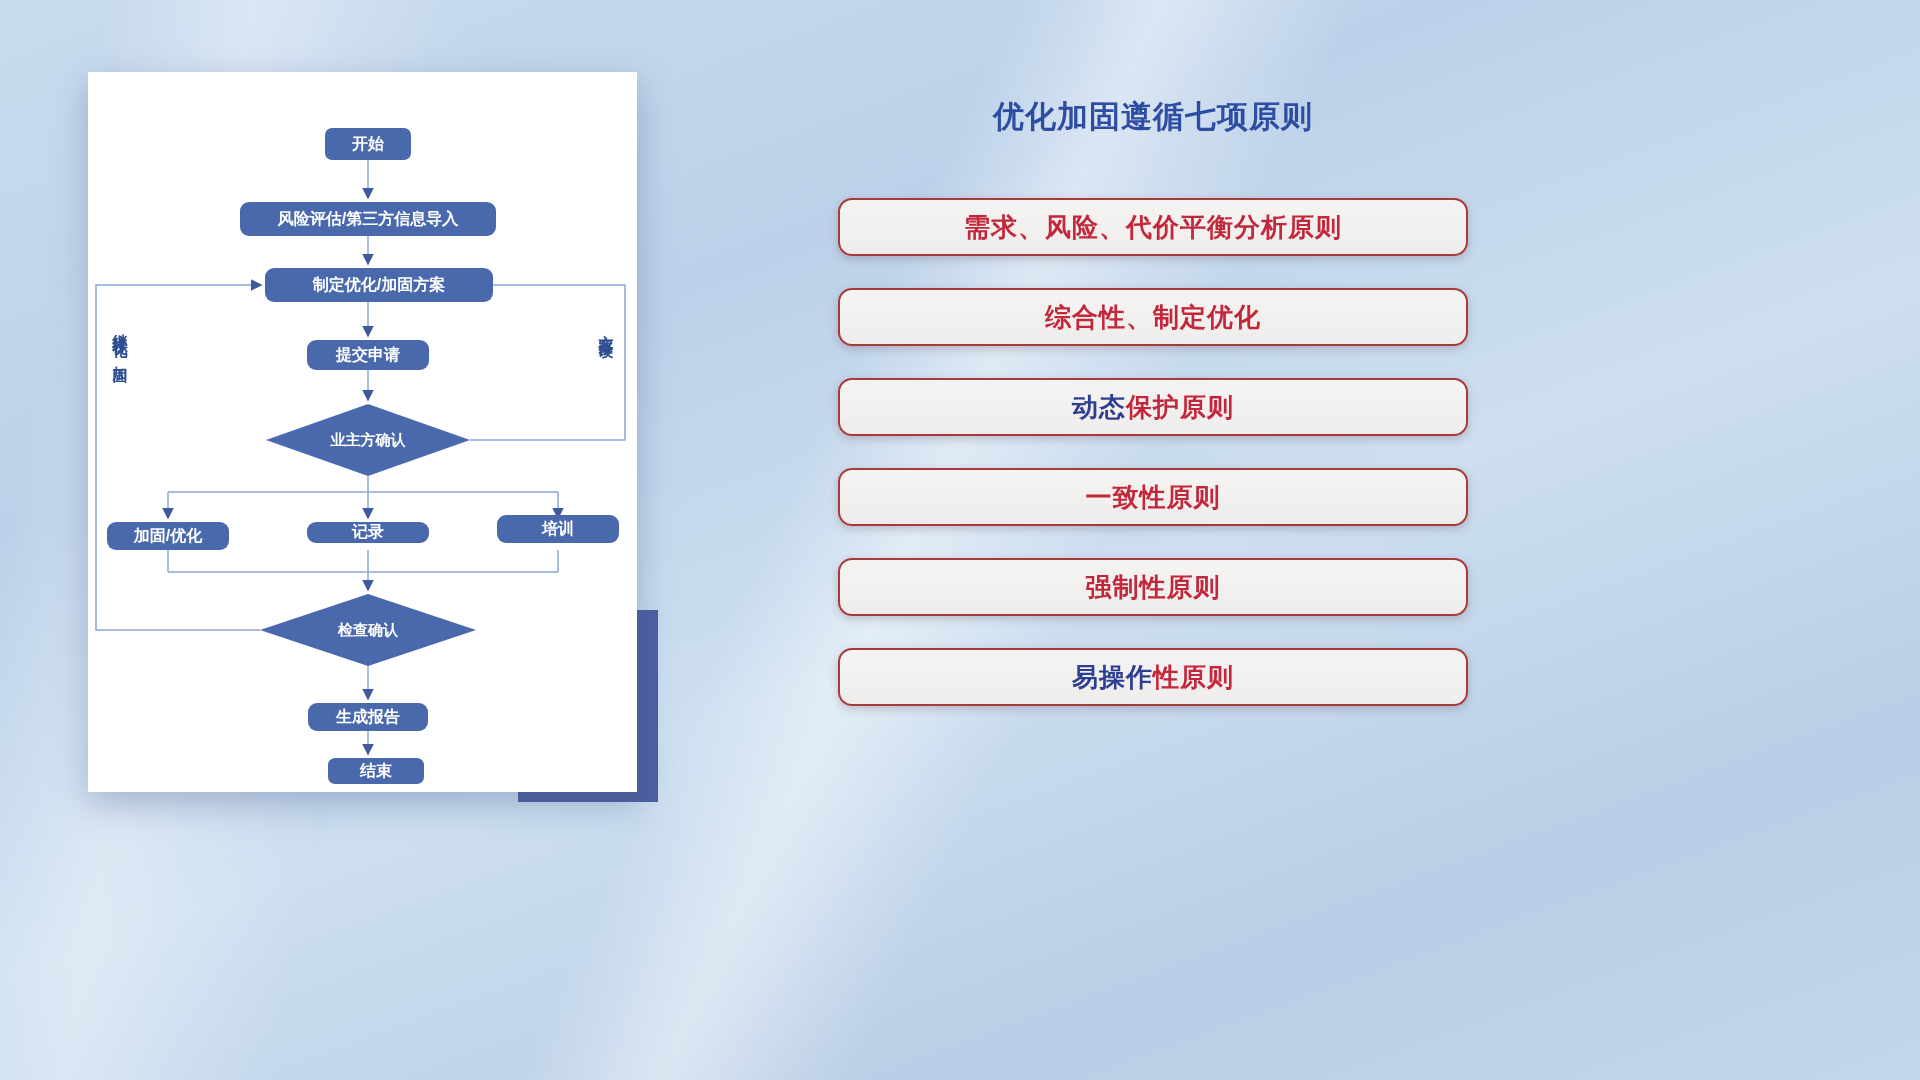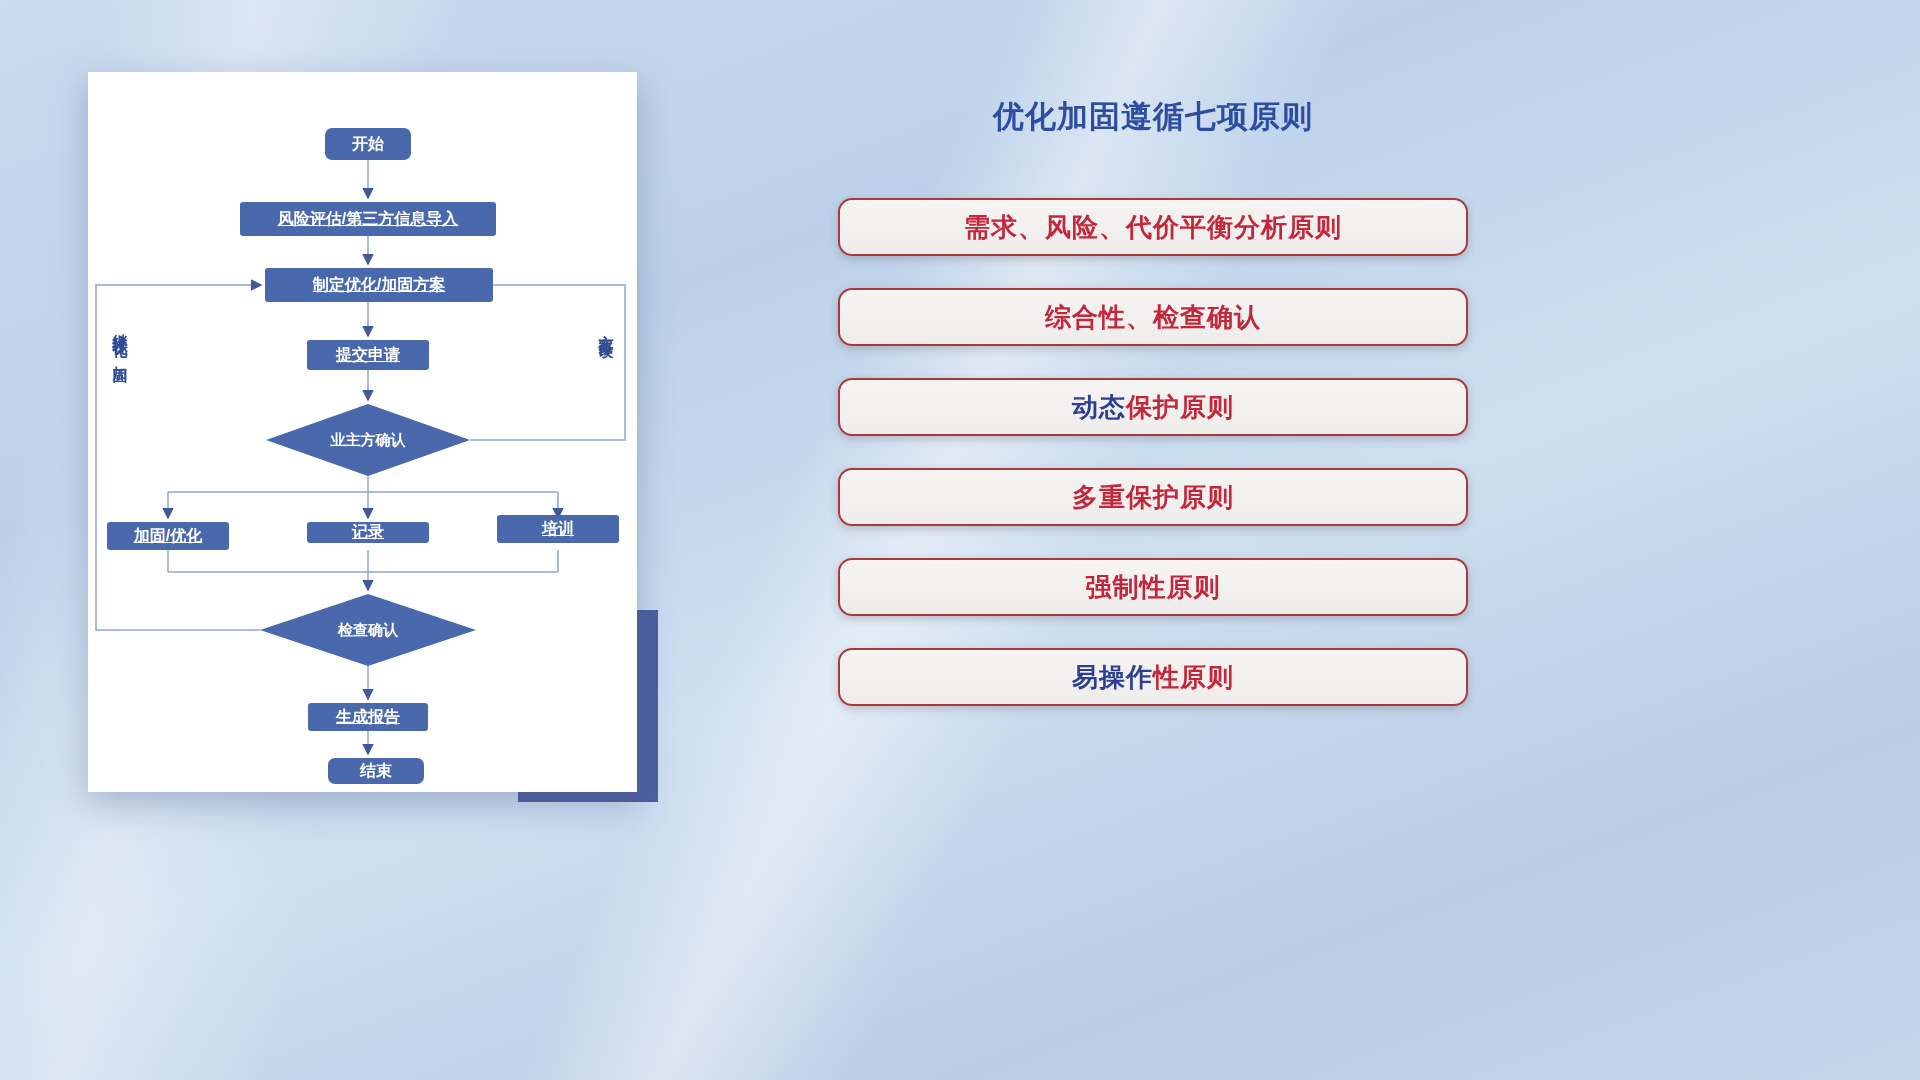--- a/index.html
+++ b/index.html
@@ -30,21 +30,21 @@
   .flow-node {
     position: absolute;
     background: #4a69ad;
     color: #ffffff;
     font-size: 16px;
     font-weight: 700;
     display: flex; align-items: center; justify-content: center;
     white-space: nowrap;
   }
   .rounded { border-radius: 7px; }
-  .rect    { border-radius: 3px; text-decoration: underline; }
+  .rect    { border-radius: 9px; }
   .diamond {
     clip-path: polygon(50% 0%, 100% 50%, 50% 100%, 0% 50%);
     font-size: 15px;
   }
 
   .n-start  { left: 237px; top:  56px; width:  86px; height: 32px; }
   .n-risk   { left: 152px; top: 130px; width: 256px; height: 34px; }
   .n-plan   { left: 177px; top: 196px; width: 228px; height: 34px; }
   .n-submit { left: 219px; top: 268px; width: 122px; height: 30px; }
   .n-owner  { left: 178px; top: 332px; width: 204px; height: 72px; }
@@ -177,27 +177,27 @@
     <div class="side-label lbl-modify">方案修改</div>
   </div>
 
   <div class="right-panel">
     <div class="principles-title" style="color: rgb(45, 77, 163);">优化加固遵循七项原则</div>
     <div class="principles-list">
         <div class="pill">
     <div class="pill-text"><span style="color: rgb(195, 39, 59);">需求、风险、代价平衡分析原则</span></div>
   </div>
         <div class="pill">
-    <div class="pill-text"><span style="color: rgb(195, 39, 59);">综合性、检查确认</span></div>
+    <div class="pill-text"><span style="color: rgb(195, 39, 59);">综合性、制定优化</span></div>
   </div>
         <div class="pill">
     <div class="pill-text"><span style="color: rgb(46, 63, 147);">动态</span><span style="color: rgb(195, 39, 59);">保护原则</span></div>
   </div>
         <div class="pill">
-    <div class="pill-text"><span style="color: rgb(195, 39, 59);">多重保护原则</span></div>
+    <div class="pill-text"><span style="color: rgb(195, 39, 59);">一致性原则</span></div>
   </div>
         <div class="pill">
     <div class="pill-text"><span style="color: rgb(195, 39, 59);">强制性原则</span></div>
   </div>
         <div class="pill">
     <div class="pill-text"><span style="color: rgb(46, 63, 147);">易操作</span><span style="color: rgb(195, 39, 59);">性原则</span></div>
   </div>
       </div>
   </div>
 

